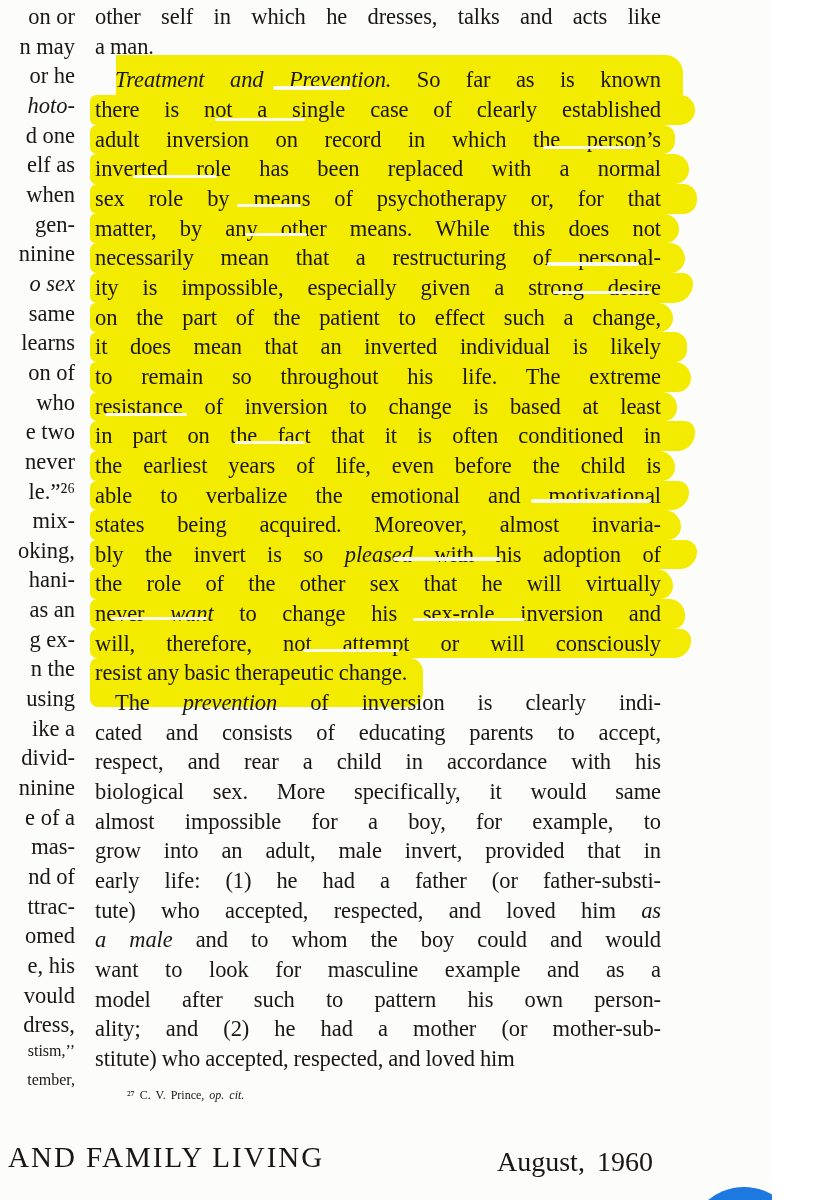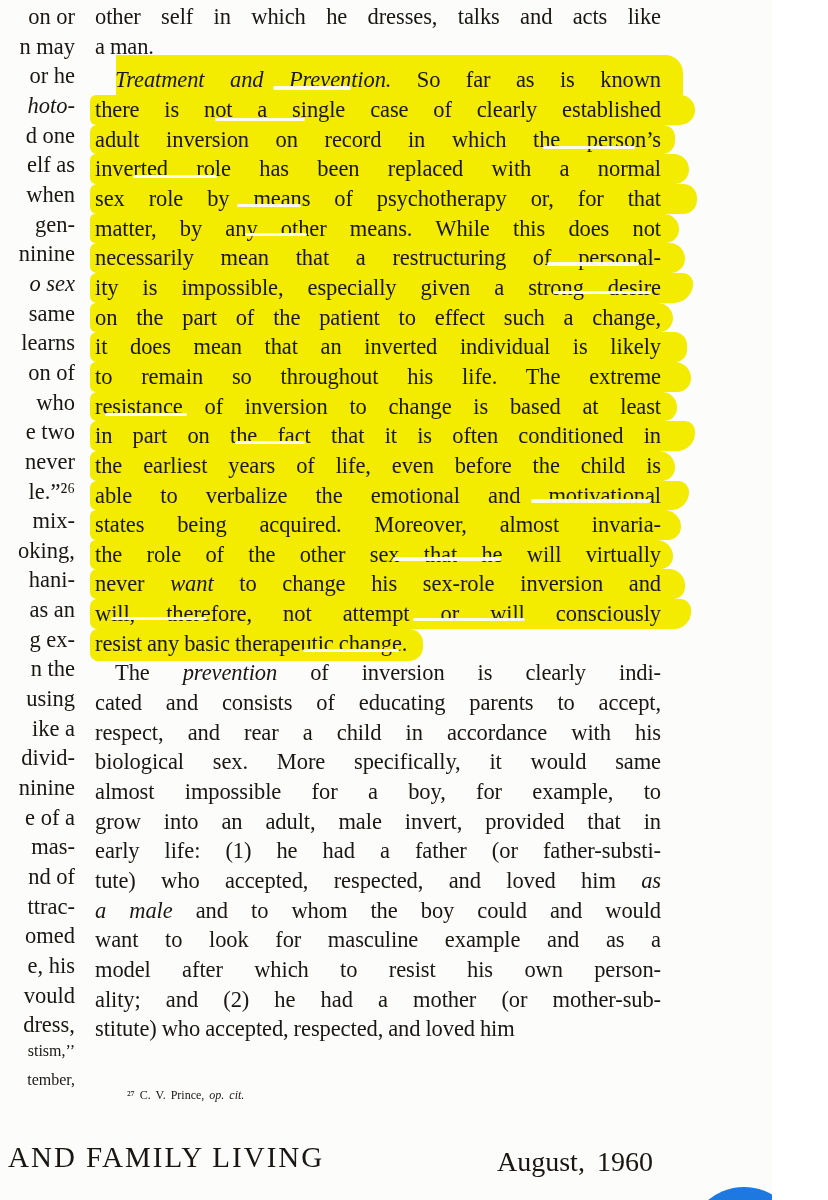--- a/index.html
+++ b/index.html
@@ -36,21 +36,21 @@
     background:var(--hl);
     margin-left:-5px;padding-left:5px;
   }
   .hl-first{
     margin-top:-10px;padding-top:10px;
     background:linear-gradient(var(--hl),var(--hl)) no-repeat 26px 0 / 100% 100%;
     border-radius:14px 18px 0 0;
   }
   .hl-span{
     background:var(--hl);
-    padding:2px 16px 5px 5px;margin-left:-5px;
+    padding:2px 16px 22px 5px;margin-left:-5px;
     border-radius:8px 14px 14px 8px;
     margin-top:8px;
   }
   .streak{position:absolute;background:rgba(252,252,250,0.95);border-radius:2px;}
   
   .footnote{position:absolute;left:127px;top:1088px;font-size:12px;word-spacing:2px;}
   .journal{position:absolute;left:8px;top:1141px;font-size:29px;letter-spacing:2px;white-space:nowrap;}
   .issue{position:absolute;left:497px;top:1146px;font-size:28px;word-spacing:5px;white-space:nowrap;text-align:right;}
   
   .blue-circle{
@@ -116,35 +116,36 @@
       <div class="line hl" style="padding-right: 24px; border-radius: 7px 16px 15px 7px;"><span>necessarily mean that a restructuring of personal-</span></div>
       <div class="line hl" style="padding-right: 32px; border-radius: 7px 11px 20px 7px;"><span>ity is impossible, especially given a strong desire</span></div>
       <div class="line hl" style="padding-right: 12px; border-radius: 7px 18px 16px 7px;"><span>on the part of the patient to effect such a change,</span></div>
       <div class="line hl" style="padding-right: 26px; border-radius: 7px 13px 12px 7px;"><span>it does mean that an inverted individual is likely</span></div>
       <div class="line hl" style="padding-right: 30px; border-radius: 7px 20px 17px 7px;"><span>to remain so throughout his life. The extreme</span></div>
       <div class="line hl" style="padding-right: 16px; border-radius: 7px 15px 13px 7px;"><span>resistance of inversion to change is based at least</span></div>
       <div class="line hl" style="padding-right: 34px; border-radius: 7px 10px 18px 7px;"><span>in part on the fact that it is often conditioned in</span></div>
       <div class="line hl" style="padding-right: 14px; border-radius: 7px 17px 14px 7px;"><span>the earliest years of life, even before the child is</span></div>
       <div class="line hl" style="padding-right: 28px; border-radius: 7px 12px 19px 7px;"><span>able to verbalize the emotional and motivational</span></div>
       <div class="line hl" style="padding-right: 20px; border-radius: 7px 19px 15px 7px;"><span>states being acquired. Moreover, almost invaria-</span></div>
+      <div class="line hl" style="padding-right: 36px; border-radius: 7px 14px 20px 7px;"><span>bly the invert is so </span><span class="it">pleased</span><span> with his adoption of</span></div>
       <div class="line hl" style="padding-right: 12px; border-radius: 7px 21px 16px 7px;"><span>the role of the other sex that he will virtually</span></div>
       <div class="line hl" style="padding-right: 24px; border-radius: 7px 16px 12px 7px;"><span>never </span><span class="it">want</span><span> to change his sex-role inversion and</span></div>
       <div class="line hl" style="padding-right: 30px; border-radius: 7px 11px 17px 7px;"><span>will, therefore, not attempt or will consciously</span></div>
       <div class="line endline"><span class="hl-span"><span>resist any basic therapeutic change.</span></span></div>
       <div class="line ind"><span>The </span><span class="it">prevention</span><span> of inversion is clearly indi-</span></div>
       <div class="line"><span>cated and consists of educating parents to accept,</span></div>
       <div class="line"><span>respect, and rear a child in accordance with his</span></div>
       <div class="line"><span>biological sex. More specifically, it would same</span></div>
       <div class="line"><span>almost impossible for a boy, for example, to</span></div>
       <div class="line"><span>grow into an adult, male invert, provided that in</span></div>
       <div class="line"><span>early life: (1) he had a father (or father-substi-</span></div>
       <div class="line"><span>tute) who accepted, respected, and loved him </span><span class="it">as</span></div>
       <div class="line"><span class="it">a male</span><span> and to whom the boy could and would</span></div>
       <div class="line"><span>want to look for masculine example and as a</span></div>
-      <div class="line"><span>model after which to resist his own person-</span></div>
+      <div class="line"><span>model after such to pattern his own person-</span></div>
       <div class="line"><span>ality; and (2) he had a mother (or mother-sub-</span></div>
       <div class="line endline"><span>stitute) who accepted, respected, and loved him</span></div>
       <div class="streak" style="left: 178px; top: 84px; width: 78px; height: 4px;"></div>
       <div class="streak" style="left: 120px; top: 116px; width: 90px; height: 3px;"></div>
       <div class="streak" style="left: 448px; top: 144px; width: 92px; height: 3px;"></div>
       <div class="streak" style="left: 38px; top: 173px; width: 84px; height: 3px;"></div>
       <div class="streak" style="left: 142px; top: 202px; width: 64px; height: 3px;"></div>
       <div class="streak" style="left: 150px; top: 231px; width: 62px; height: 3px;"></div>
       <div class="streak" style="left: 452px; top: 260px; width: 92px; height: 4px;"></div>
       <div class="streak" style="left: 458px; top: 289px; width: 98px; height: 3px;"></div>

